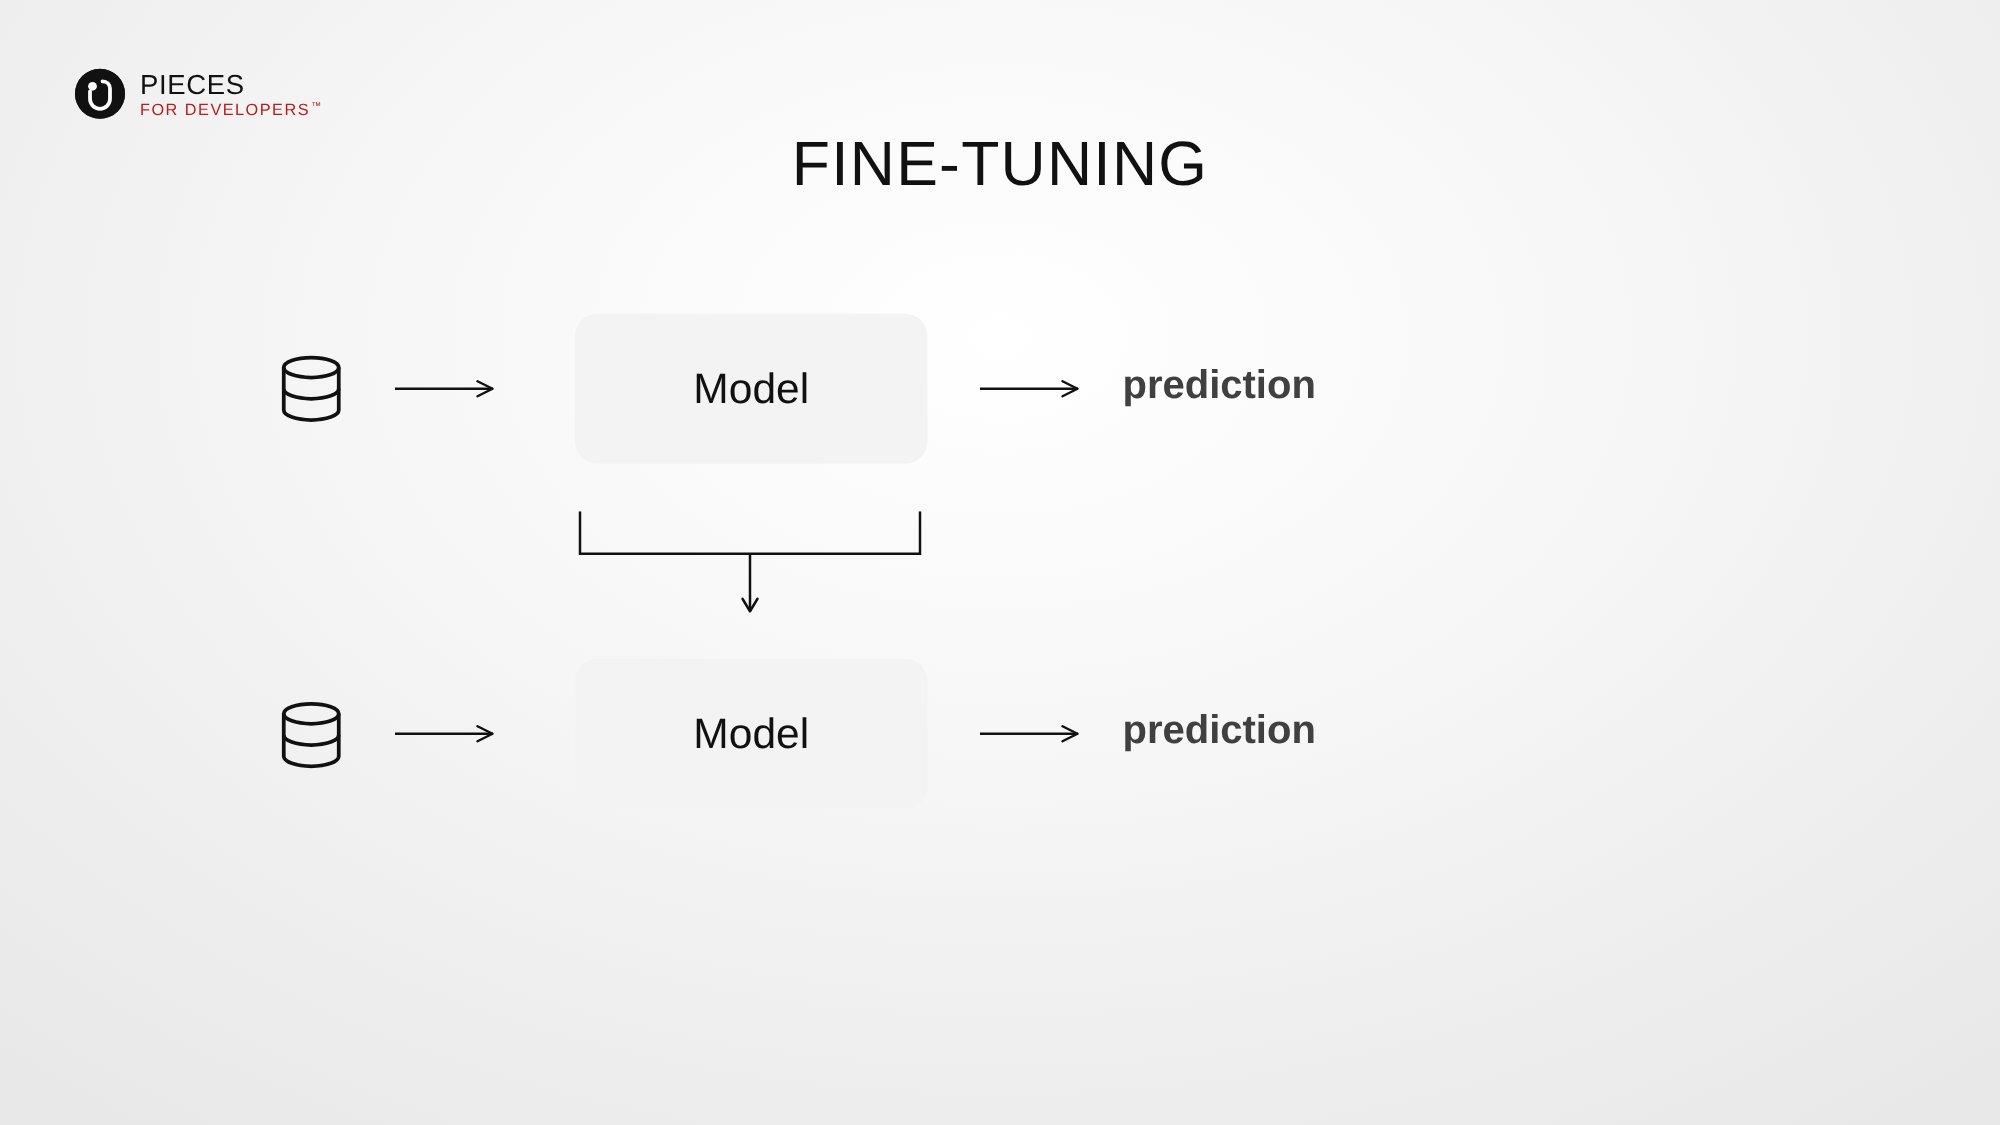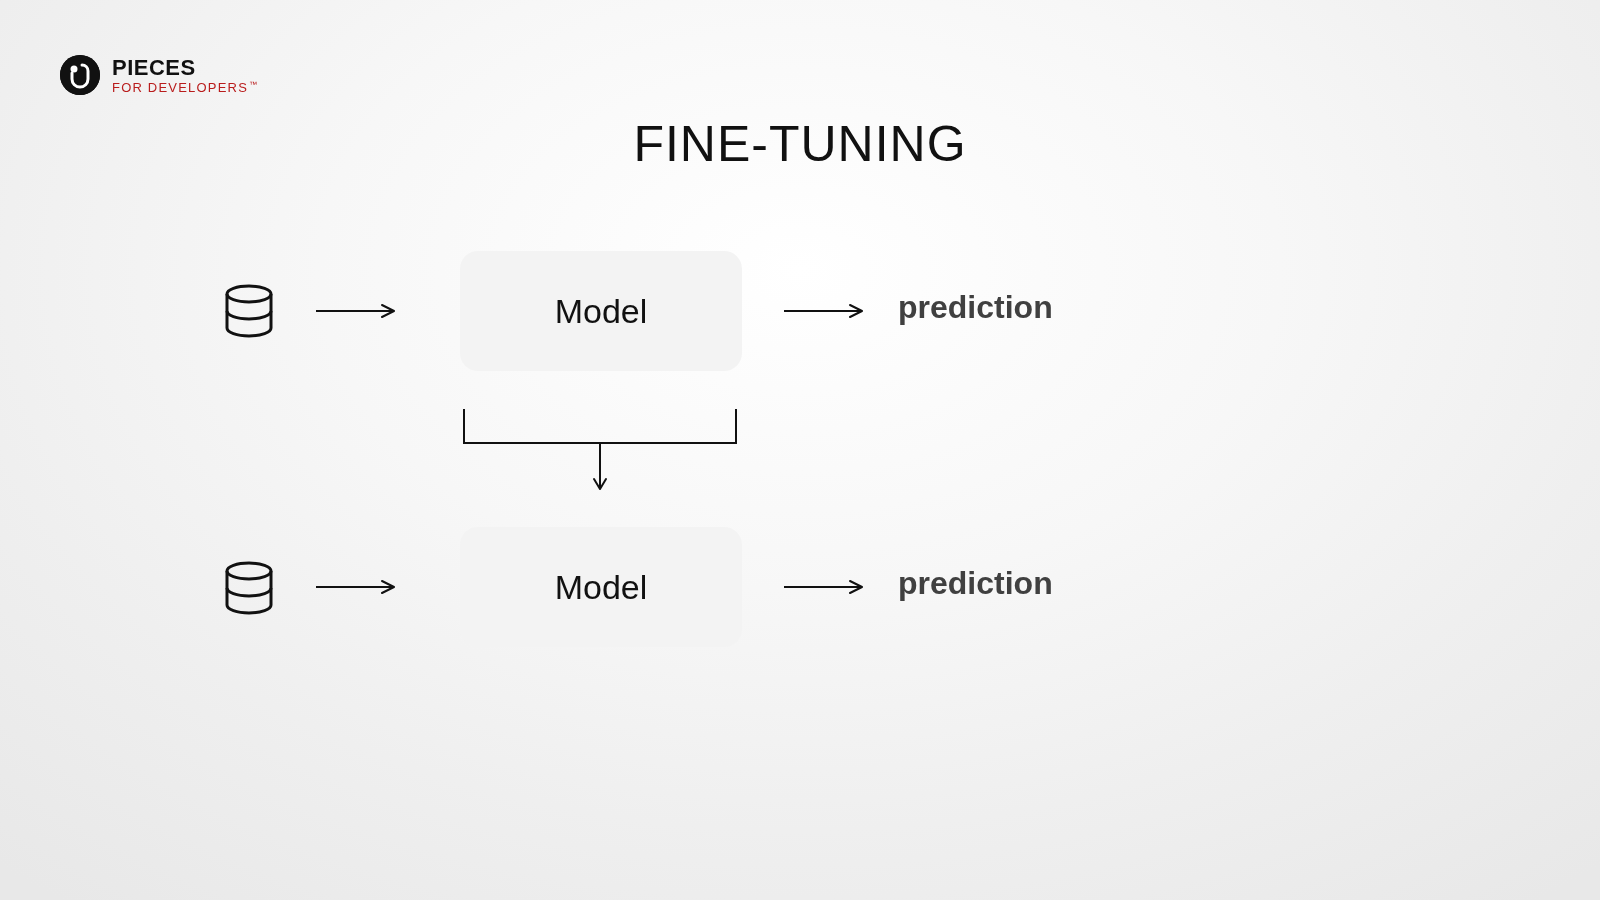--- a/index.html
+++ b/index.html
@@ -27,21 +27,21 @@
     width: 40px;
     height: 40px;
     border-radius: 50%;
     background: #111;
     display: flex;
     align-items: center;
     justify-content: center;
   }
   .logo-text { line-height: 1; }
   .logo-title {
-    font-weight: 700;
+    font-weight: 400;
     font-size: 22px;
     letter-spacing: 0.5px;
     color: #111;
   }
   .logo-sub {
     font-weight: 400;
     font-size: 13px;
     letter-spacing: 1.2px;
     color: #b91c1c;
     margin-top: 2px;
@@ -49,21 +49,21 @@
   }
   .logo-sub .tm {
     font-size: 8px;
     vertical-align: top;
     margin-left: 1px;
   }
 
   
   .title {
     position: absolute;
-    top: 115px;
+    top: 102px;
     left: 0;
     width: 100%;
     text-align: center;
     font-size: 50px;
     font-weight: 500;
     letter-spacing: 1px;
   }
 
   
   .stage {

